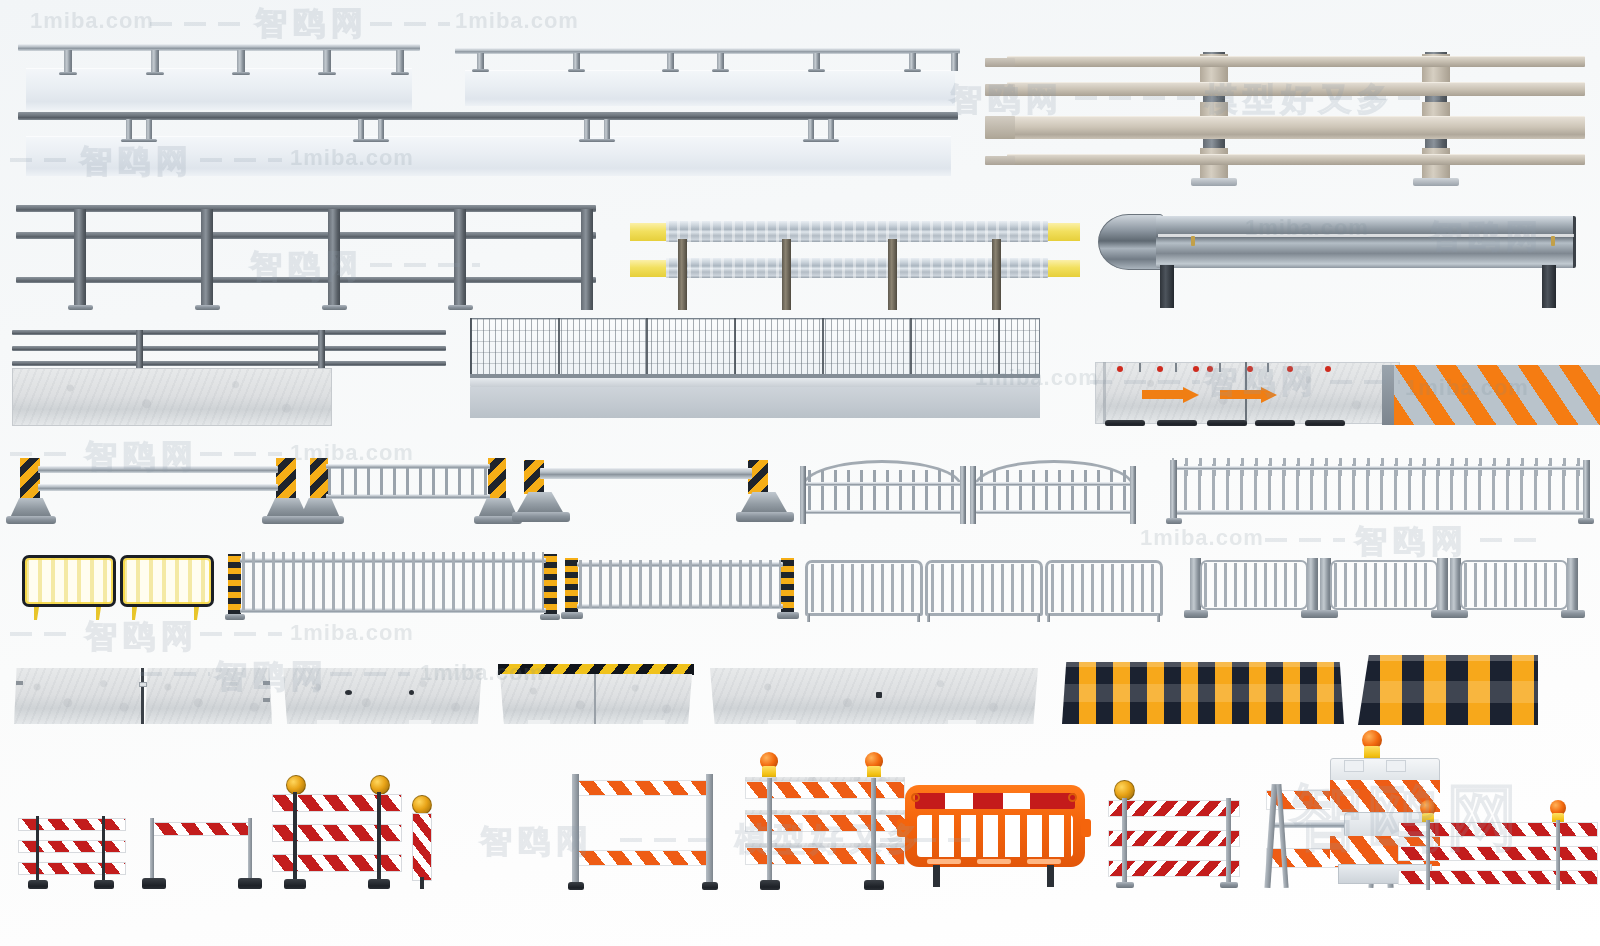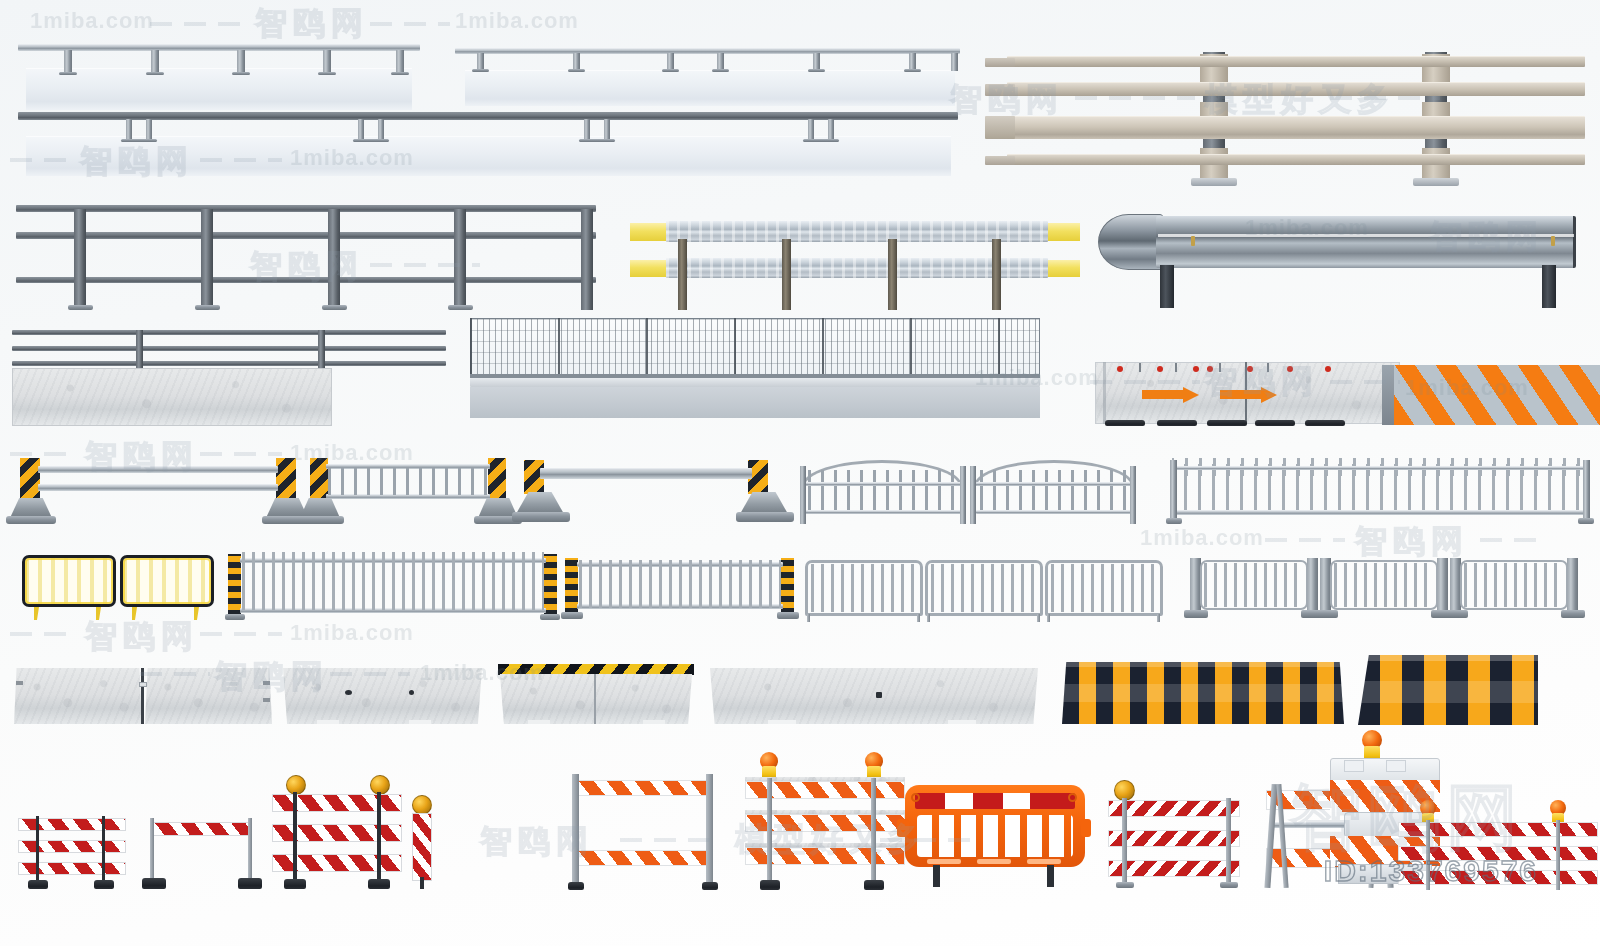--- a/index.html
+++ b/index.html
@@ -699,14 +699,13 @@
   <div class="wm-dash" style="left:200px;top:452px;width:82px;"></div>
   <div class="wm-dash" style="left:1265px;top:538px;width:80px;"></div>
   <div class="wm-dash" style="left:1480px;top:538px;width:60px;"></div>
   <div class="wm-dash" style="left:10px;top:632px;width:68px;"></div>
   <div class="wm-dash" style="left:200px;top:632px;width:82px;"></div>
   <div class="wm-dash" style="left:140px;top:672px;width:70px;"></div>
   <div class="wm-dash" style="left:330px;top:672px;width:80px;"></div>
   <div class="wm-dash" style="left:620px;top:838px;width:100px;"></div>
   <div class="wm-dash" style="left:880px;top:838px;width:90px;"></div>
 
-  <div id="idtag">ID:133769576</div>
 </div>
 
 </body></html>

